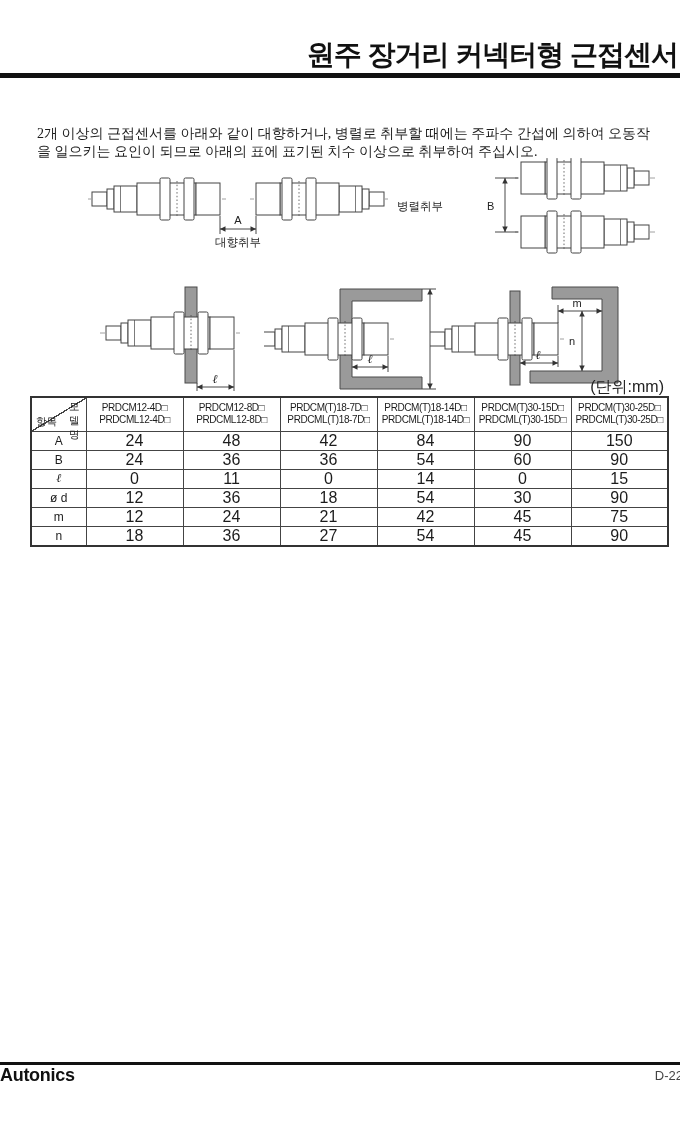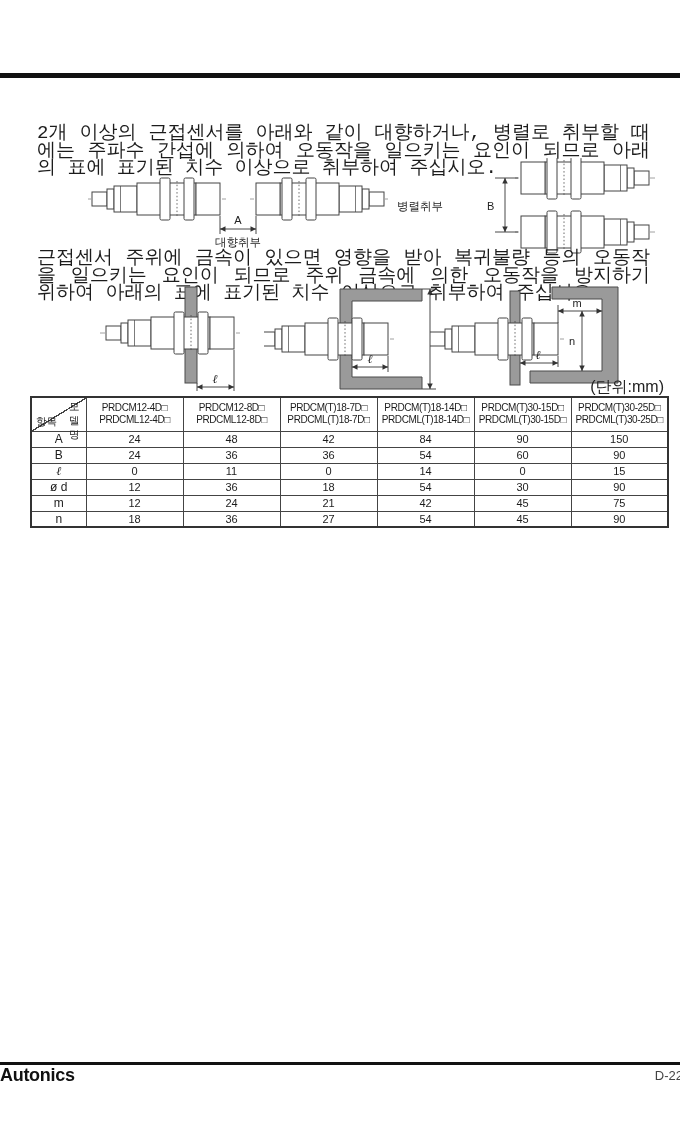--- a/index.html
+++ b/index.html
@@ -10,43 +10,43 @@
   }
   .doc-title {
     position:absolute; top:36px; right:2px; font-size:28px; font-weight:bold;
     letter-spacing:-1px; color:#111; white-space:nowrap;
     font-family:"Liberation Sans", sans-serif;
   }
   .title-rule { position:absolute; top:73px; left:0; width:680px; height:5px; background:#111; }
   .section-head { position:absolute; top:104px; left:21px; font-size:14px; font-weight:bold; color:#111; }
   .section-head .bullet { color:#a8a8a8; font-weight:normal; margin-right:2px; font-size:14px; }
   .para {
-    position:absolute; left:37px; width:613px; font-family:Liberation Mono, monospace;
-    font-size:19px; line-height:17.5px; color:#1c1c1c; text-align:justify;
+    position:absolute; left:37px; width:613px; font-family:Liberation Serif, serif;
+    font-size:14px; line-height:17.5px; color:#1c1c1c; text-align:justify;
   }
   .para1 { top:125px; }
   .para2 { top:250px; }
   svg text { font-family:"Liberation Sans", sans-serif; fill:#222; }
   svg text.dimchar { font-family:"Liberation Serif", serif; font-style:italic; }
   .unit-note { position:absolute; top:377px; right:16px; font-size:16px; color:#222; }
   table.spec {
     position:absolute; top:396px; left:30px; width:637px;
     border-collapse:collapse; table-layout:fixed;
     border:2px solid #333;
   }
   table.spec th, table.spec td { border:1px solid #444; text-align:center; vertical-align:middle; }
   table.spec th.model { height:34px; font-weight:normal; font-size:10px; letter-spacing:-0.4px; color:#1c1c1c; padding:3px 0; }
   table.spec th.model div { line-height:12px; white-space:nowrap; }
   th.corner {
     position:relative; height:34px; font-weight:normal; font-size:10.5px; color:#1c1c1c;
     background:linear-gradient(to bottom right, transparent 48.8%, #444 48.8%, #444 51.2%, transparent 51.2%);
   }
   th.corner .tr { position:absolute; top:2px; right:3px;margin-left:34px; }
   th.corner .bl { position:absolute; bottom:2px; left:4px; }
-  table.spec td { height:16px; font-size:11px; color:#1c1c1c; }
+  table.spec td { height:16px; font-size:16px; color:#1c1c1c; }
   table.spec td.rowlabel { font-size:12px; }
   table.spec td.rowlabel.ell { font-family:"Liberation Serif", serif; font-style:italic; }
   .footer-rule { position:absolute; top:1062px; left:0; width:680px; height:3px; background:#111; }
   .footer-logo {
     position:absolute; top:1065px; left:0; width:680px; text-align:left;
     font-size:18px; font-weight:bold; letter-spacing:-0.3px; color:#111;
   }
   .footer-page { position:absolute; top:1068px; right:-3px; font-size:13px; color:#444; }
   .absvg { position:absolute; }
 </style>
@@ -65,20 +65,21 @@
         <line x1="28.5" y1="-13" x2="28.5" y2="13" stroke-width="0.7"></line>
         <rect x="45" y="-16" width="59" height="32"></rect>
         <line x1="85" y1="-18" x2="85" y2="18" stroke-width="0.8" stroke-dasharray="1.5 2.2"></line>
         <rect x="68" y="-21" width="10" height="42" rx="1.5"></rect>
         <rect x="92" y="-21" width="10" height="42" rx="1.5"></rect>
         <rect x="104" y="-16" width="24" height="32"></rect>
       </g>
     </defs>
   </svg>
 
+  <div class="doc-title">원주 장거리 커넥터형 근접센서</div>
   <div class="title-rule"></div>
 
 
   <div class="para para1">2개 이상의 근접센서를 아래와 같이 대향하거나, 병렬로 취부할 때에는 주파수 간섭에 의하여 오동작을 일으키는 요인이 되므로 아래의 표에 표기된 치수 이상으로 취부하여 주십시오.</div>
 
   <svg class="absvg" style="left:88px;top:163px" width="300" height="86" viewBox="0 0 300 86">
     <defs>
       <marker id="f-arr" viewBox="0 0 8 8" refX="7.5" refY="4" markerWidth="7" markerHeight="7" orient="auto-start-reverse">
         <path d="M0.5,0.5 L7.5,4 L0.5,7.5 z" fill="#333"></path>
       </marker>
@@ -100,21 +101,20 @@
     </defs>
     <use href="#sensor" transform="translate(254,20) scale(-1,1)"></use>
     <use href="#sensor" transform="translate(254,74) scale(-1,1)"></use>
     <line x1="100" y1="20" x2="123" y2="20" stroke="#333" stroke-width="0.9"></line>
     <line x1="100" y1="74" x2="123" y2="74" stroke="#333" stroke-width="0.9"></line>
     <line x1="110" y1="20" x2="110" y2="74" stroke="#333" stroke-width="0.9" marker-start="url(#p-arr)" marker-end="url(#p-arr)"></line>
     <text x="2" y="52" font-size="11.5">병렬취부</text>
     <text x="92" y="52" font-size="11">B</text>
   </svg>
 
-  <div class="para para2">근접센서 주위에 금속이 있으면 영향을 받아 복귀불량 등의 오동작을 일으키는 요인이 되므로 주위 금속에 의한 오동작을 방지하기 위하여 아래의 표에 표기된 치수 이상으로 취부하여 주십시오.</div>
 
   <svg class="absvg" style="left:100px;top:283px" width="180" height="112" viewBox="0 0 180 112">
     <defs>
       <marker id="fl-arr" viewBox="0 0 8 8" refX="7.5" refY="4" markerWidth="7" markerHeight="7" orient="auto-start-reverse">
         <path d="M0.5,0.5 L7.5,4 L0.5,7.5 z" fill="#333"></path>
       </marker>
     </defs>
     <rect x="85" y="4" width="12" height="96" fill="#9a9a9a" stroke="#4a4a4a" stroke-width="1"></rect>
     <use href="#sensor" transform="translate(6,50)"></use>
     <line x1="97" y1="100" x2="97" y2="108" stroke="#333" stroke-width="0.9"></line>

